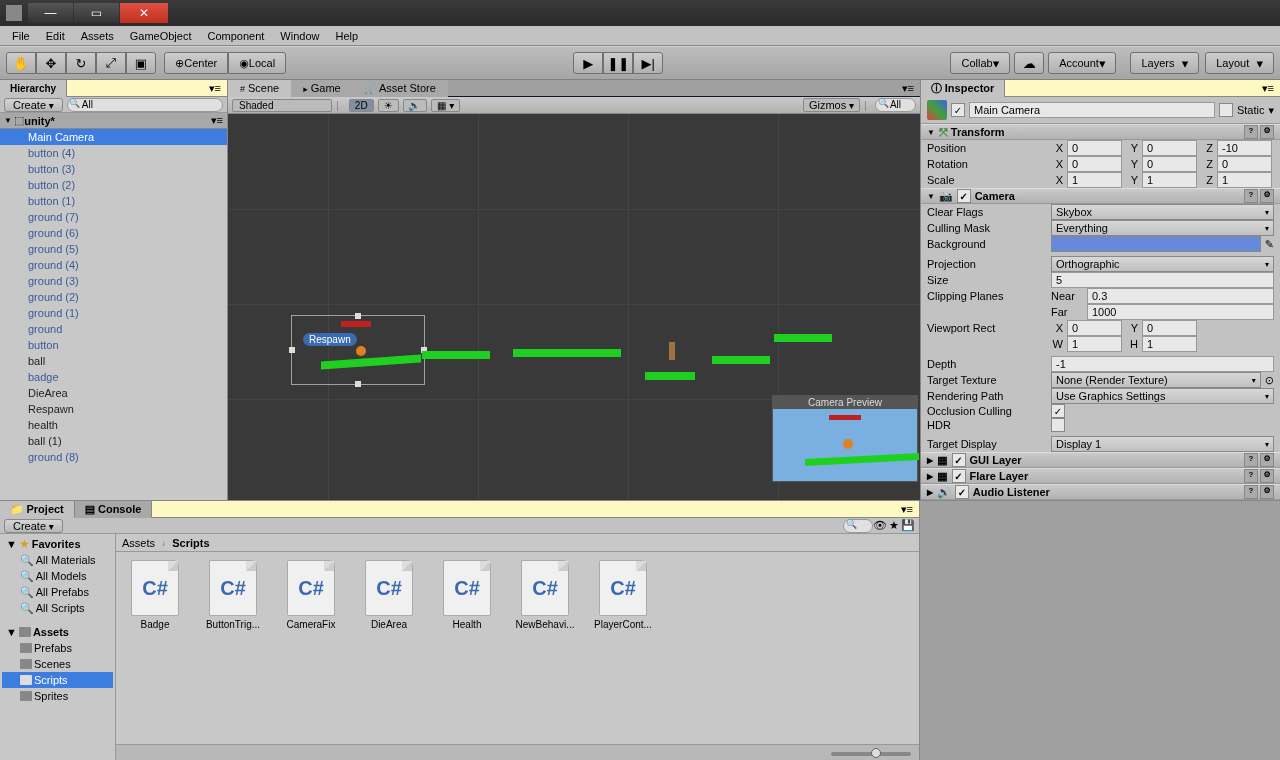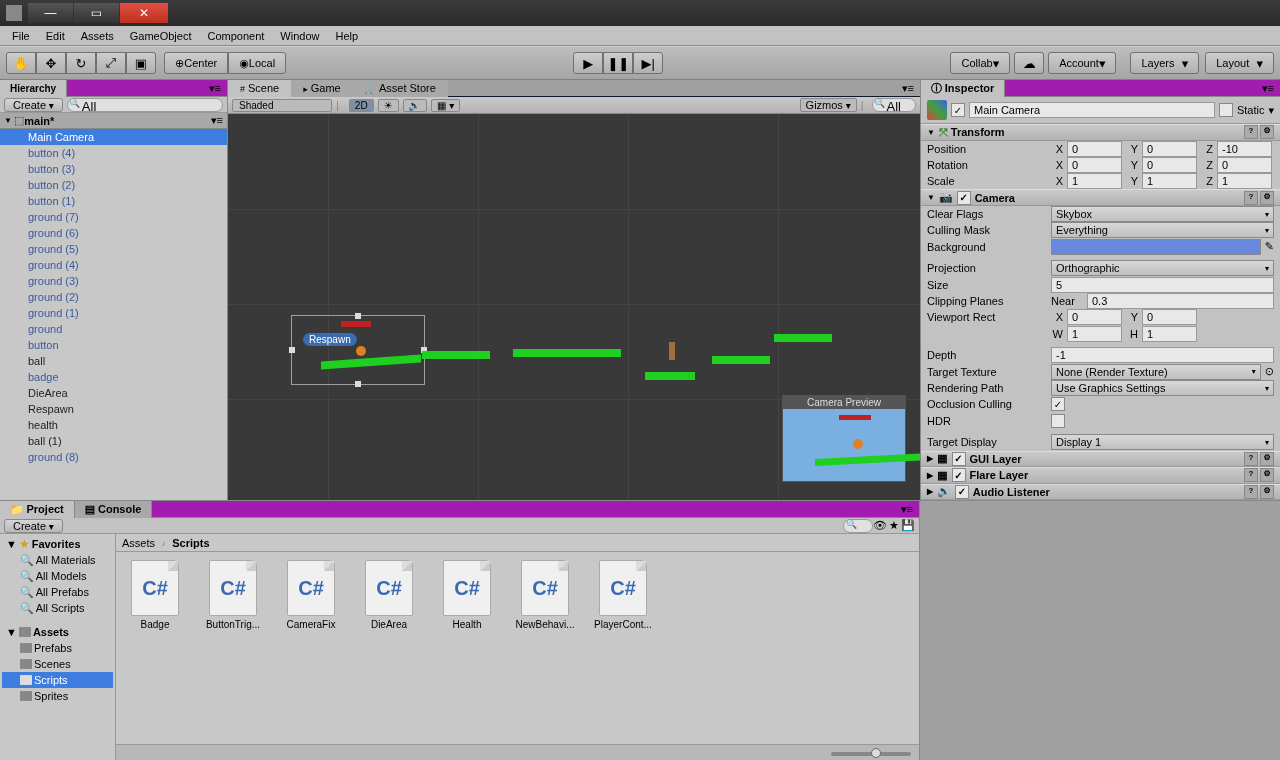--- a/index.html
+++ b/index.html
@@ -27,29 +27,29 @@
 .pivotbtn { padding: 0 10px; width: auto; }
 .spacer { flex: 1; }
 
 
 .main { display: flex; height: 420px; }
 .leftpanel { width: 228px; background: #c2c2c2; display: flex; flex-direction: column; border-right: 1px solid #888; }
 .centerpanel { flex: 1; display: flex; flex-direction: column; }
 .rightpanel { width: 360px; background: #c2c2c2; border-left: 1px solid #888; display: flex; flex-direction: column; overflow-y: auto; }
 
 
-.panel-tabs { height: 17px; background: #a21caf; display: flex; align-items: center; border-bottom: 1px solid #888; }
+.panel-tabs { height: 17px; background: #fef9c3; display: flex; align-items: center; border-bottom: 1px solid #888; }
 .panel-tab { padding: 0 10px; height: 17px; line-height: 17px; background: #c2c2c2; border-right: 1px solid #888; font-weight: bold; font-size: 10px; }
 .panel-tab.inactive { background: #a8a8a8; }
 .panel-context { margin-left: auto; padding: 0 6px; cursor: pointer; }
 
 
 .hier-toolbar { height: 16px; background: #c2c2c2; display: flex; align-items: center; padding: 0 4px; border-bottom: 1px solid #999; }
 .create-dd { background: linear-gradient(#d5d5d5,#b8b8b8); border: 1px solid #888; border-radius: 3px; padding: 0 8px; font-size: 10px; cursor: pointer; }
-.searchbox { flex: 1; height: 14px; background: #e0e0e0; border: 1px solid #999; border-radius: 10px; margin-left: 4px; padding: 0 14px; font-size: 13px; position: relative; }
+.searchbox { flex: 1; height: 14px; background: #e0e0e0; border: 1px solid #999; border-radius: 10px; margin-left: 4px; padding: 0 14px; font-size: 10px; position: relative; }
 .searchbox::before { content: "🔍"; position: absolute; left: 2px; top: -1px; font-size: 9px; }
 
 .hier-root { height: 16px; background: #a8a8a8; display: flex; align-items: center; padding: 0 4px; border-bottom: 1px solid #888; }
 .hier-root .tri { font-size: 8px; margin-right: 2px; }
 .hier-items { flex: 1; overflow: auto; background: #c8c8c8; }
 .hier-item { height: 16px; line-height: 16px; padding-left: 28px; color: #3a5a9a; cursor: pointer; }
 .hier-item.selected { background: #3e7de0; color: #fff; }
 .hier-item.black { color: #222; }
 
 
@@ -68,21 +68,21 @@
 .grid-line { position: absolute; background: #444; }
 .scene-obj { position: absolute; }
 .platform { background: #20d020; height: 8px; }
 .redbar { background: #c02020; width: 30px; height: 6px; }
 .orangeball { background: #e08020; border-radius: 50%; width: 10px; height: 10px; }
 .brownbox { background: #a07040; width: 6px; height: 18px; }
 .respawn-label { background: #3a6ab0; color: #fff; padding: 1px 6px; border-radius: 7px; font-size: 10px; }
 .selection-rect { border: 1px solid #a0a0a0; position: absolute; }
 .sel-handle { width: 6px; height: 6px; background: #ddd; position: absolute; transform: translate(-50%,-50%); }
 
-.cam-preview { position: absolute; right: 14px; bottom: 18px; width: 124px; border: 1px solid #555; }
+.cam-preview { position: absolute; right: 2px; bottom: 18px; width: 146px; border: 1px solid #555; }
 .cam-preview-title { background: #555; color: #ddd; text-align: center; font-size: 10px; padding: 1px 0; }
 .cam-preview-body { height: 72px; background: #7ab0e0; position: relative; }
 
 
 .insp-header { padding: 4px 6px; background: #c2c2c2; border-bottom: 1px solid #999; }
 .insp-row { display: flex; align-items: center; height: 18px; gap: 4px; padding: 0 6px; }
 .insp-name { flex: 1; height: 16px; background: #e8e8e8; border: 1px solid #999; padding: 0 4px; }
 .insp-label { width: 120px; font-size: 11px; }
 .insp-field { flex: 1; height: 16px; background: #e8e8e8; border: 1px solid #999; padding: 0 4px; font-size: 11px; }
 .insp-dd { flex: 1; height: 16px; background: linear-gradient(#d8d8d8,#c0c0c0); border: 1px solid #888; padding: 0 4px; font-size: 11px; display: flex; align-items: center; }
@@ -187,21 +187,21 @@
       <div class="panel-tab">Hierarchy</div>
       <div class="panel-context">▾≡</div>
     </div>
     <div class="hier-toolbar">
       <div class="create-dd"><span>Create</span> ▾</div>
       <div class="searchbox">All</div>
     </div>
     <div class="hier-root">
       <span class="tri">▼</span>
       <span>⬚</span>
-      <b>main*</b>
+      <b>unity*</b>
       <span style="margin-left:auto">▾≡</span>
     </div>
     <div class="hier-items" id="hier-list">
         <div class="hier-item selected">Main Camera</div>
         <div class="hier-item">button (4)</div>
         <div class="hier-item">button (3)</div>
         <div class="hier-item">button (2)</div>
         <div class="hier-item">button (1)</div>
         <div class="hier-item">ground (7)</div>
         <div class="hier-item">ground (6)</div>
@@ -362,20 +362,25 @@
         <div class="insp-dd">Orthographic</div>
       </div>
     <div class="insp-row">
         <div class="insp-label">Size</div>
         <input class="insp-field" value="5" style="">
       </div>
     <div class="insp-row">
         <div class="insp-label">Clipping Planes</div>
         <span style="width:32px">Near</span>
         <input class="insp-field" value="0.3" style="">
+      </div>
+    <div class="insp-row">
+        <div class="insp-label"></div>
+        <span style="width:32px">Far</span>
+        <input class="insp-field" value="1000" style="">
       </div>
     <div class="insp-row">
         <div class="insp-label">Viewport Rect</div>
       <span class="xyz-label">X</span>
         <input class="xyz-field" value="0" style="">
       <span class="xyz-label">Y</span>
         <input class="xyz-field" value="0" style="">
     </div>
     <div class="insp-row">
         <div class="insp-label"></div>

